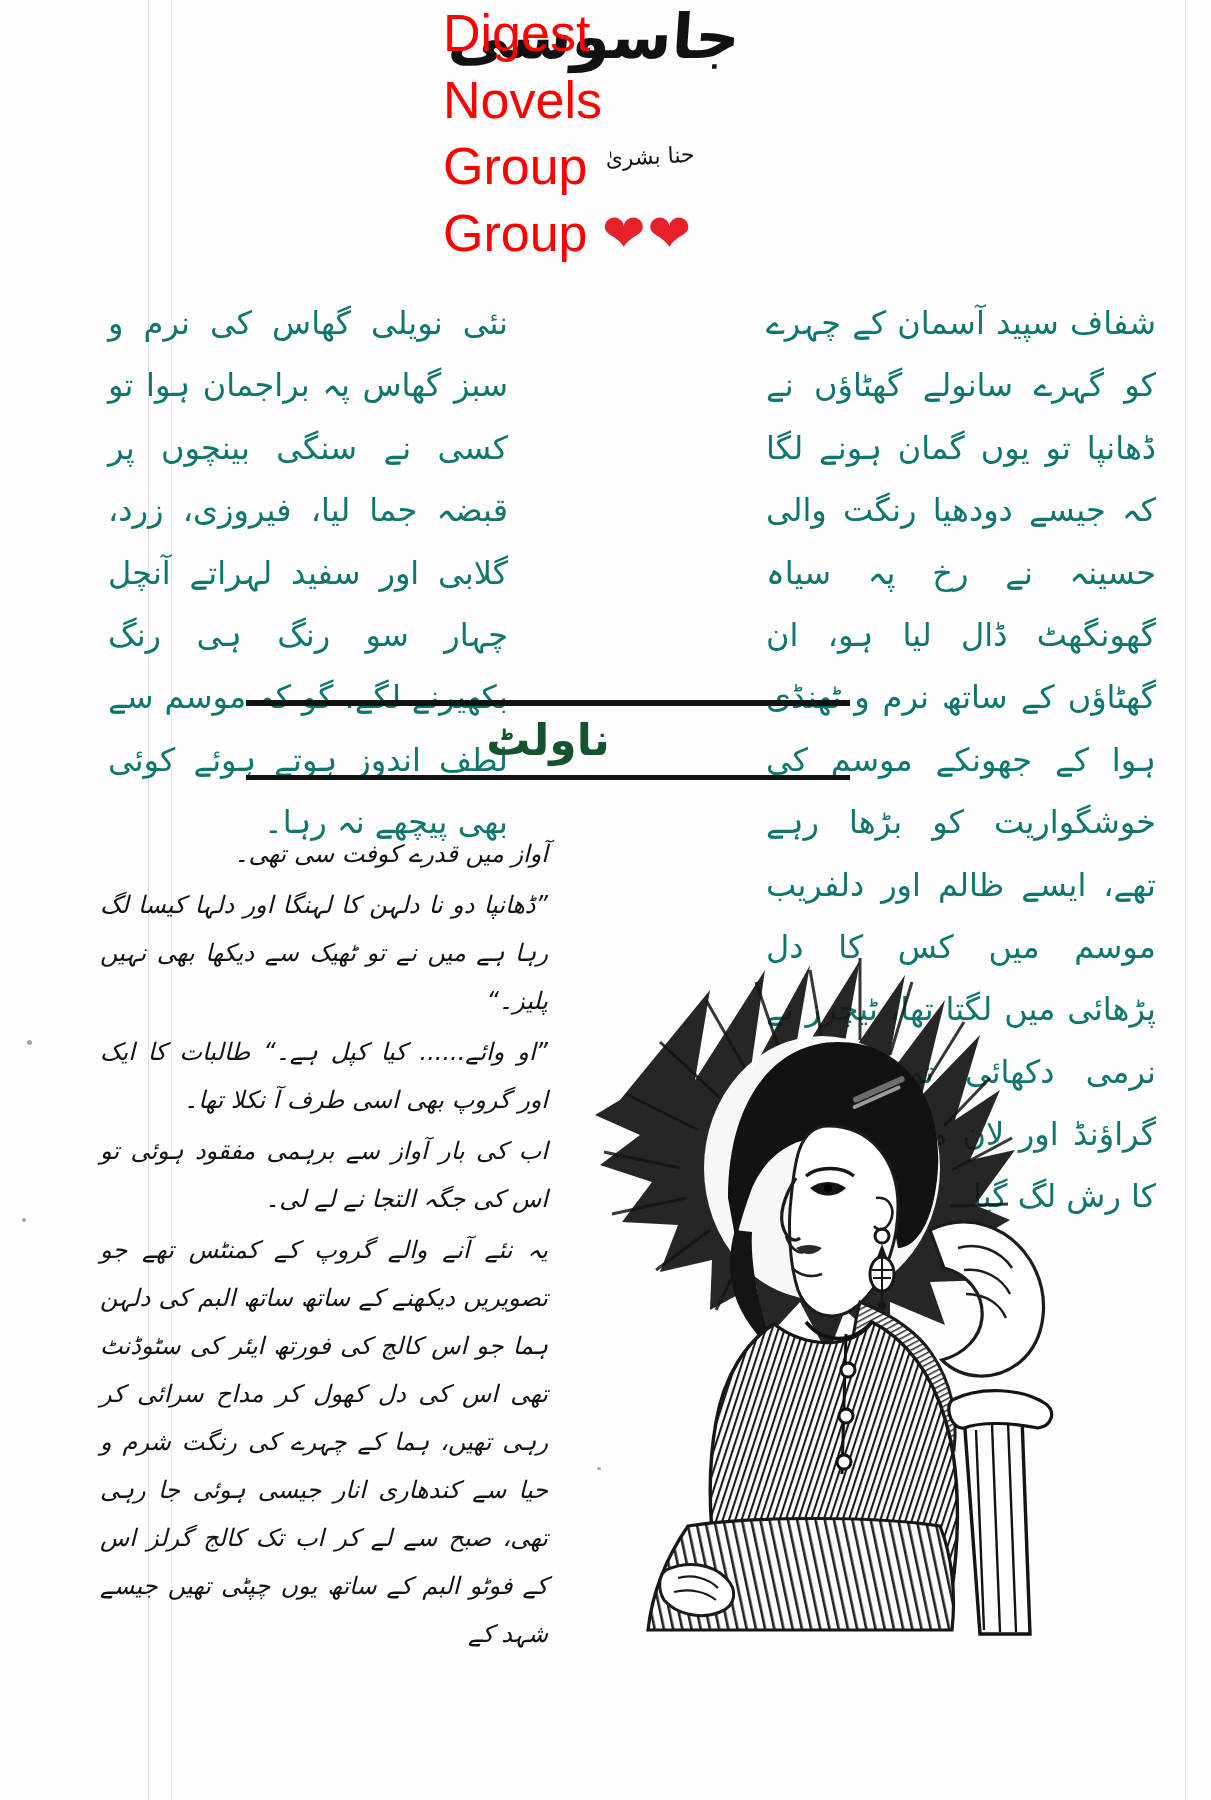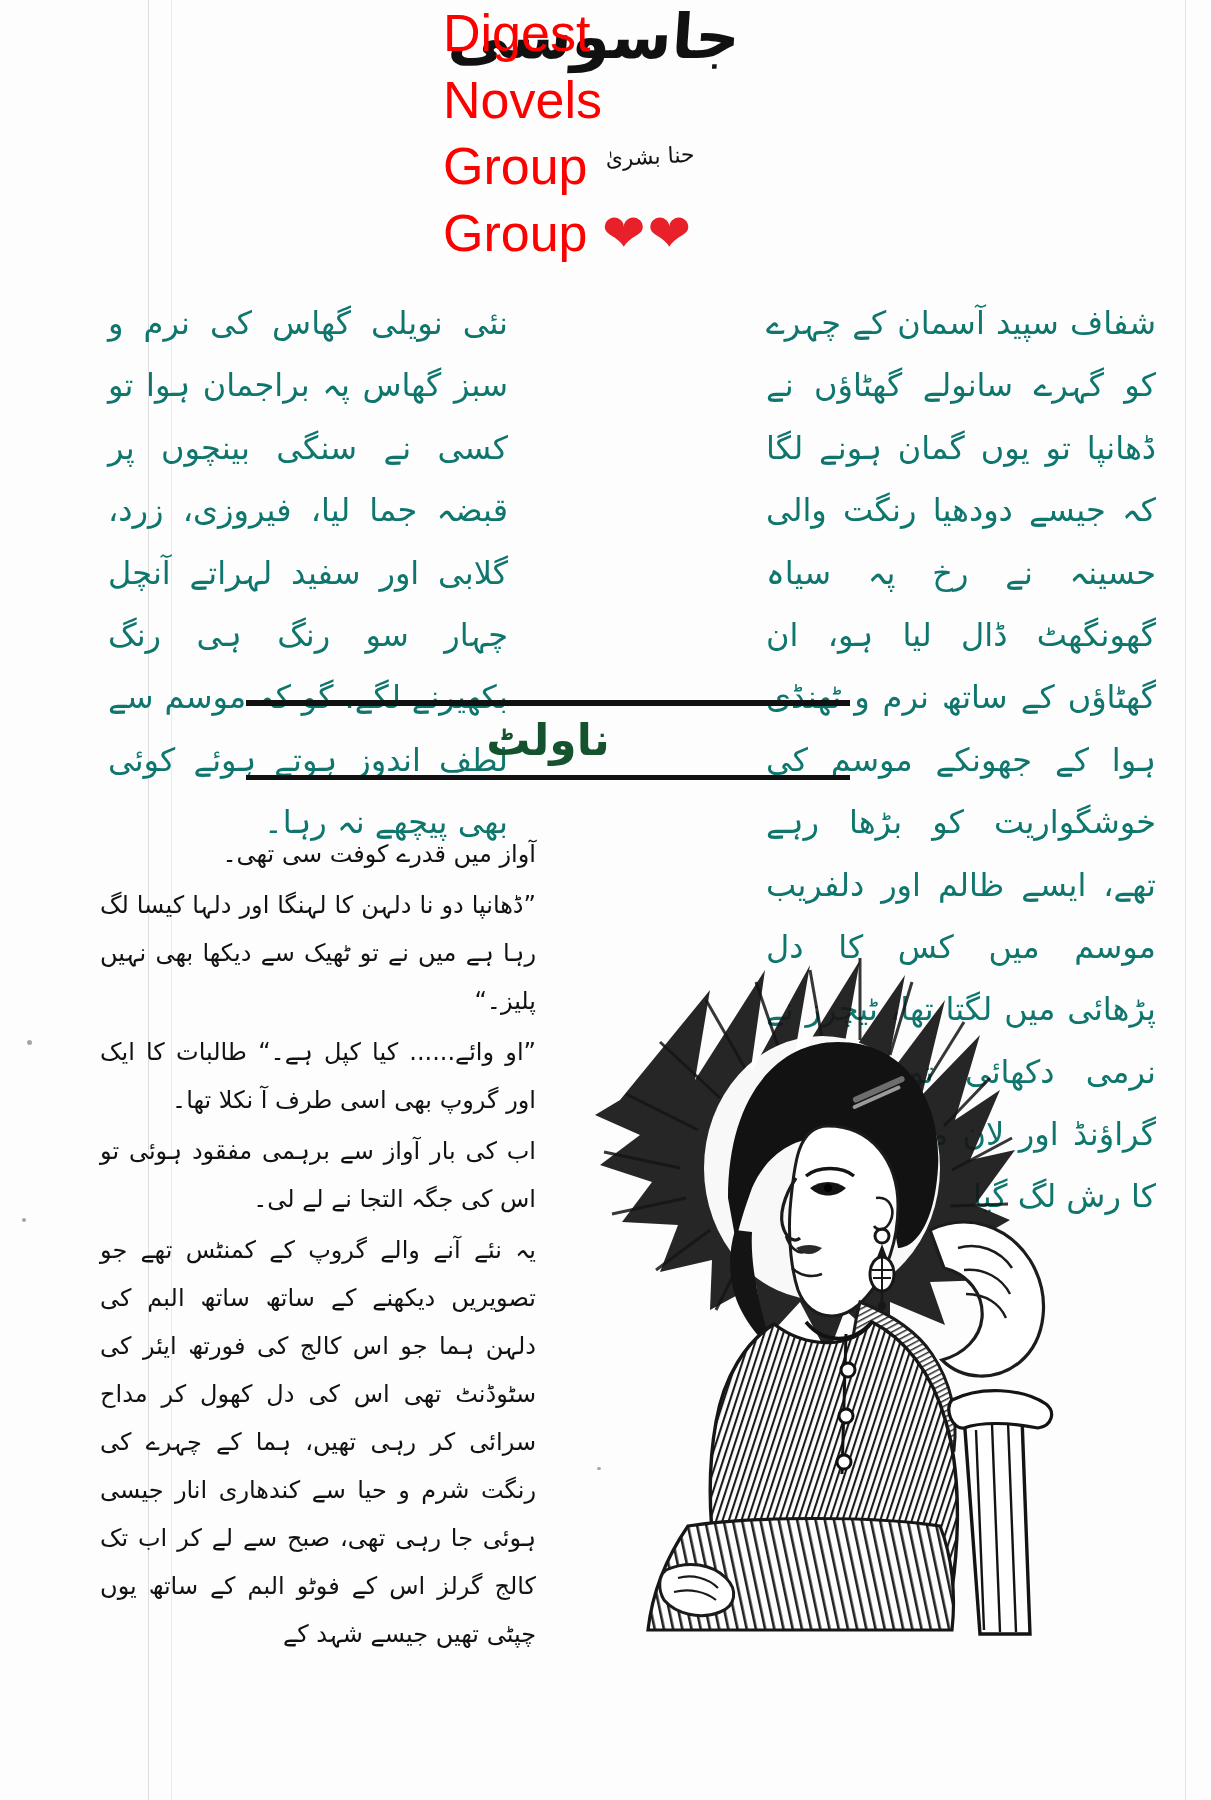--- a/index.html
+++ b/index.html
@@ -149,21 +149,21 @@
     left: 100px;
     top: 830px;
     width: 448px;
     direction: rtl;
     text-align: justify;
     font-family: "DejaVu Sans", sans-serif;
     color: #121212;
     font-size: 24px;
     line-height: 2.0;
   }
-  #lower-col p { margin: 0 12px 3px 0; }
+  #lower-col p { margin: 0 0 3px 0; font-style: italic; }
 
   
   #illustration {
     position: absolute;
     left: 560px;
     top: 930px;
     width: 620px;
     height: 720px;
   }
   #illustration svg { display: block; width: 100%; height: 100%; }

